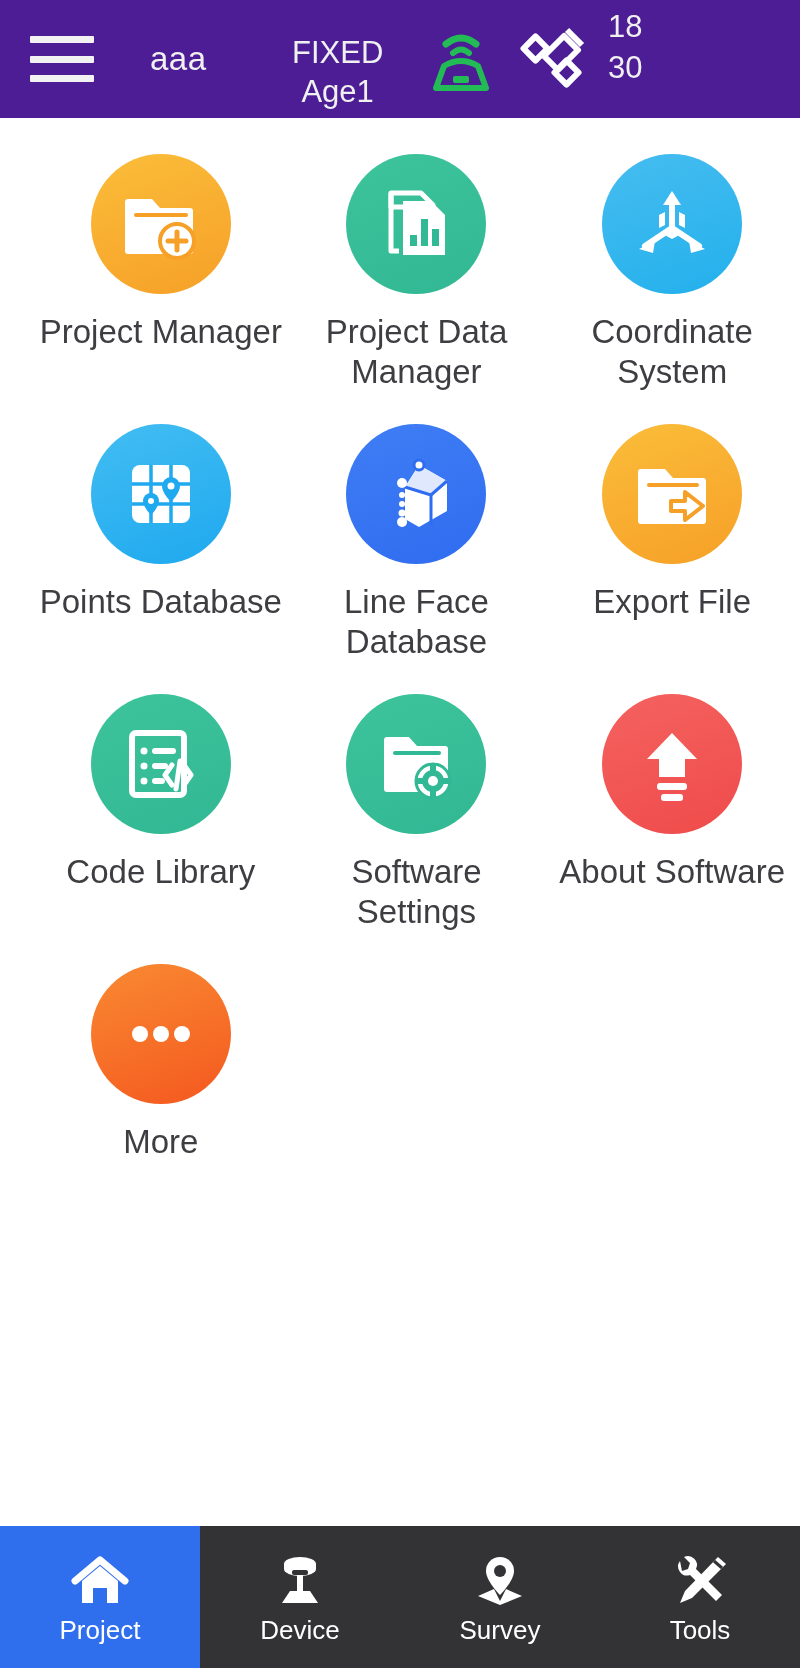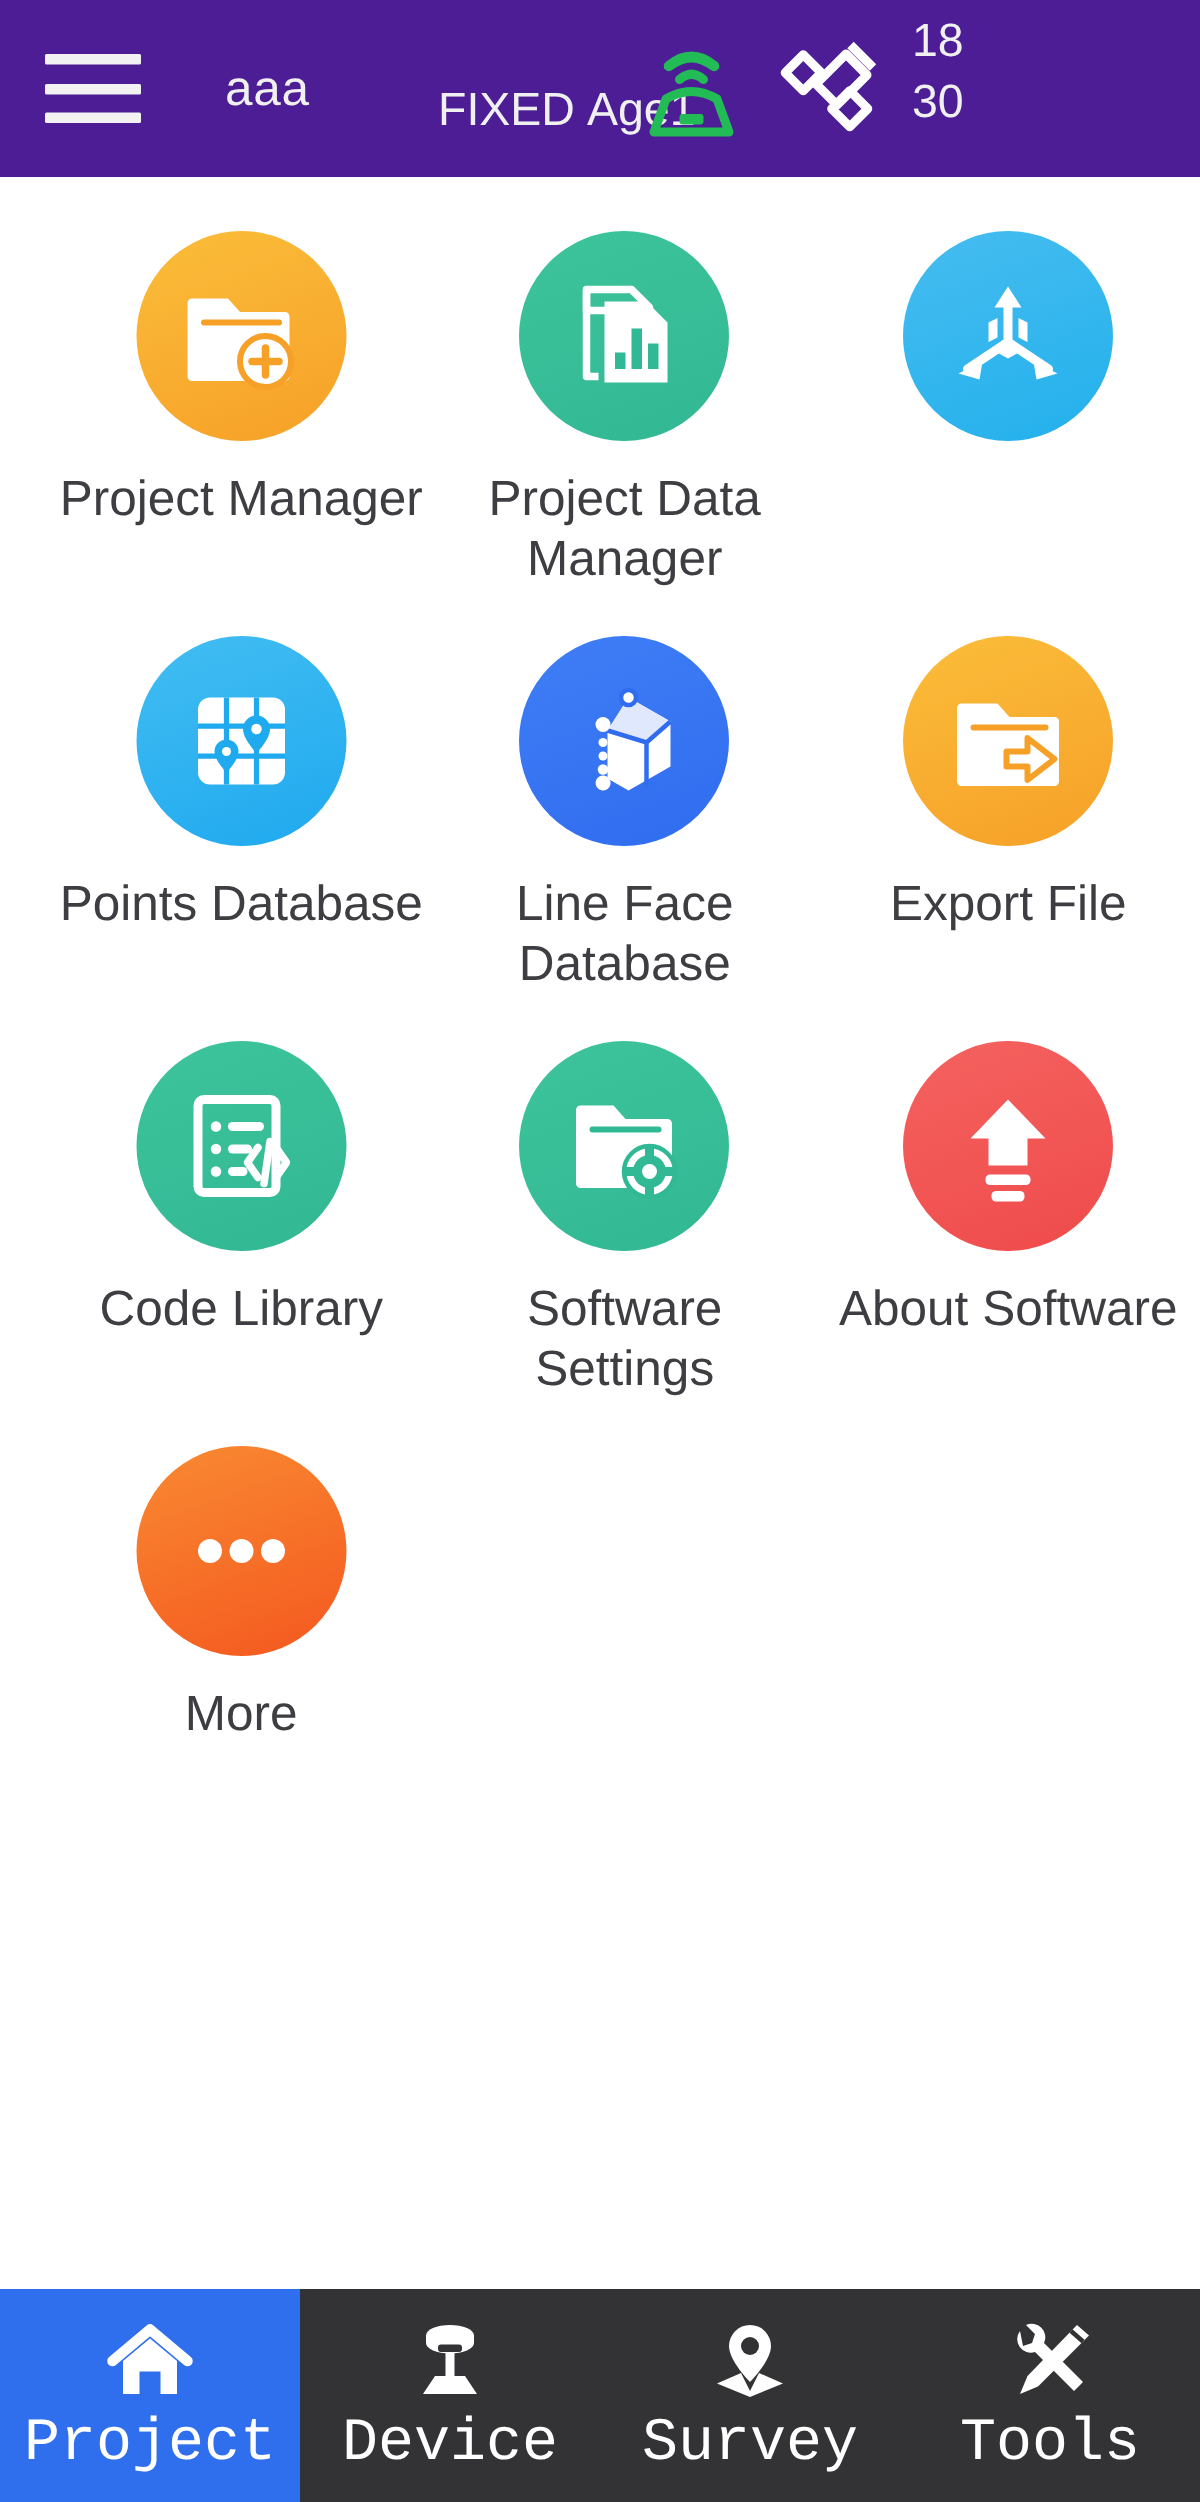--- a/index.html
+++ b/index.html
@@ -12,21 +12,21 @@
   .screen { width:800px; height:1668px; display:flex; flex-direction:column; background:#fff; }
 
   
   .header {
     height:118px; background:#333335; flex:0 0 118px;
     display:flex; align-items:center; position:relative;
   }
   .hamburger { width:64px; height:46px; margin-left:30px; display:flex; flex-direction:column; justify-content:space-between; cursor:pointer; }
   .hamburger span { display:block; height:7px; background:#f2f2f2; border-radius:1px; width:100%; }
   .proj-name { color:#f0f0f0; font-size:33px; margin-left:56px; letter-spacing:0.5px; }
-  .status-block { position:absolute; left:292px; top:0; height:144px; display:flex; flex-direction:row; justify-content:center; align-items:center; gap:8px; }
+  .status-block { position:absolute; left:292px; top:0; height:144px; display:flex; flex-direction:column; justify-content:center; align-items:center; gap:8px; }
   .status-block .st { color:#f0f0f0; font-size:31px; line-height:1; }
   .receiver-ico { position:absolute; left:424px; top:24px; width:74px; height:70px; }
   .sat-ico { position:absolute; left:520px; top:22px; width:74px; height:74px; }
   .sat-counts { position:absolute; left:608px; top:0; height:94px; display:flex; flex-direction:column; justify-content:center; align-items:flex-start; gap:10px; }
   .sat-counts .c { color:#f0f0f0; font-size:31px; line-height:1; }
 
   
   .grid-area { flex:1 1 auto; background:#fff; padding-top:18px;margin-left:33px; }
   .grid { display:grid; grid-template-columns:repeat(3, 1fr); }
   .cell {
@@ -47,21 +47,21 @@
 
   
   .bottomnav { flex:0 0 142px; height:142px; display:flex; background:#333335; }
   .navitem {
     flex:1 1 25%; display:flex; flex-direction:column;
     align-items:center; justify-content:center; gap:6px; cursor:pointer;
     background:#333335;
   }
   .navitem.active { background:#2f6fee; }
   .navitem svg { width:60px; height:60px; display:block; }
-  .nav-label { color:#ffffff; font-size:40px; line-height:1;font-family:Liberation Mono, monospace; }
+  .nav-label { color:#ffffff; font-size:26px; line-height:1; }
 </style>
 </head>
 <body>
 
 <div class="screen">
 
   <div class="header" style="background: #4c1d95;">
     <div class="hamburger">
       <span></span>
       <span></span>
@@ -138,20 +138,21 @@
               <path d="M41 45 L68 63"></path>
             </g>
             <path d="M41 8 L32 22 H50 Z" fill="#fff"></path>
             <path d="M8 66 L24 58 L22 70 Z" fill="#fff"></path>
             <path d="M74 66 L58 58 L60 70 Z" fill="#fff"></path>
             <path d="M28 32 L34 29 V42 L28 45 Z" fill="#fff"></path>
             <path d="M54 32 L48 29 V42 L54 45 Z" fill="#fff"></path>
             <path d="M30 50 L41 56 L52 50 L41 45 Z" fill="#fff"></path>
           </svg>
         </div>
+        <div class="cell-label">Coordinate System</div>
       </div>
 
 
       <div class="cell">
         <div class="circle" id="c4" style="background: linear-gradient(160deg, rgb(66, 189, 242), rgb(31, 169, 239));">
           <svg viewBox="0 0 82 82">
             <rect x="12" y="12" width="58" height="58" rx="8" fill="#fff"></rect>
             <g stroke="#1fa9ef" stroke-width="3.5">
               <path d="M31 12 V70"></path>
                 <path d="M51 12 V70"></path>

